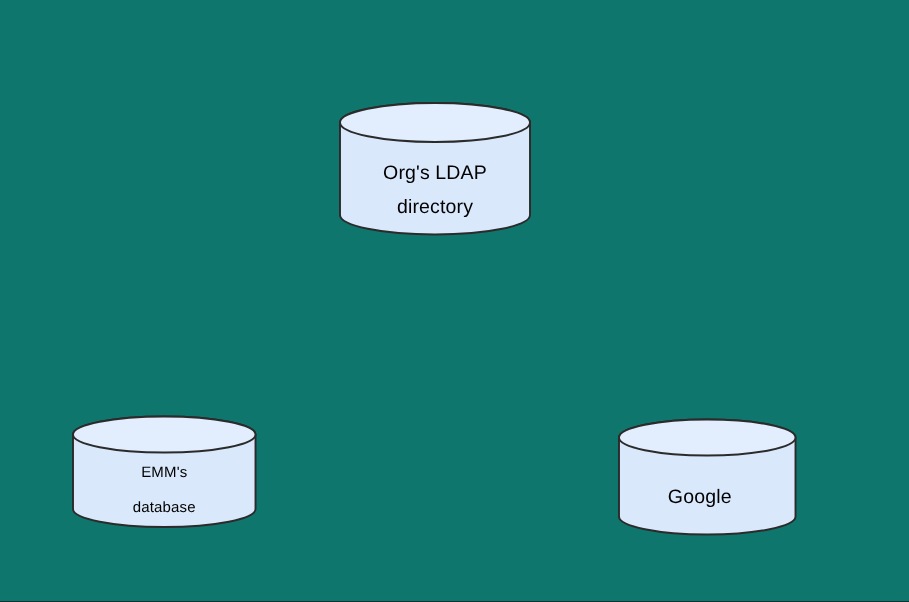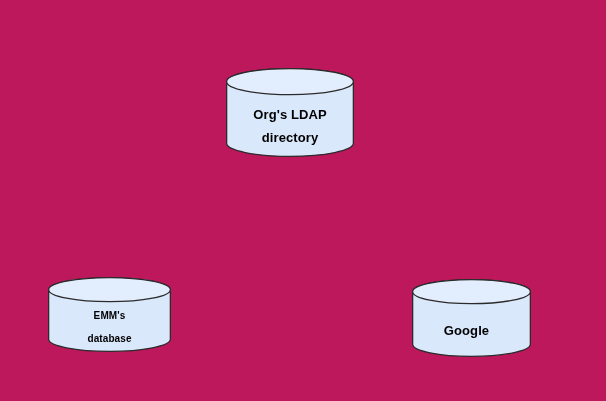--- a/index.html
+++ b/index.html
@@ -36,21 +36,21 @@
     line-height: 23px;
     letter-spacing: 0.1px;
     white-space: pre-line;
     pointer-events: none;
     -webkit-font-smoothing: antialiased;
   }
 </style>
 </head>
 <body>
 
-<div id="canvas" style="width: 606px; height: 401px; background: #be185d; font-weight: bold;">
+<div id="canvas" style="width: 606px; height: 401px; background: #0f766e;">
 
   <div class="cylinder" id="node-ldap" style="left: 226px; top: 68px; width: 128px; height: 89px;">
     <svg xmlns="http://www.w3.org/2000/svg" width="128" height="89" viewBox="0 0 128 89">
         <path d="M 0.65 13.65 L 0.65 75.35 A 63.35 13 0 0 0 127.35 75.35 L 127.35 13.65 A 63.35 13 0 0 0 0.65 13.65 Z" fill="#dae8fc" stroke="#2b2b2b" stroke-width="1.3" stroke-linejoin="round"></path>
         <ellipse cx="64" cy="13.65" rx="63.35" ry="13" fill="#e2edfd" stroke="#2b2b2b" stroke-width="1.3"></ellipse>
       </svg>
     <div class="cyl-label" style="font-size: 13px; color: rgb(0, 0, 0); top: 34.825px; line-height: 23px;">Org's LDAP
 directory</div>
   </div>
 

